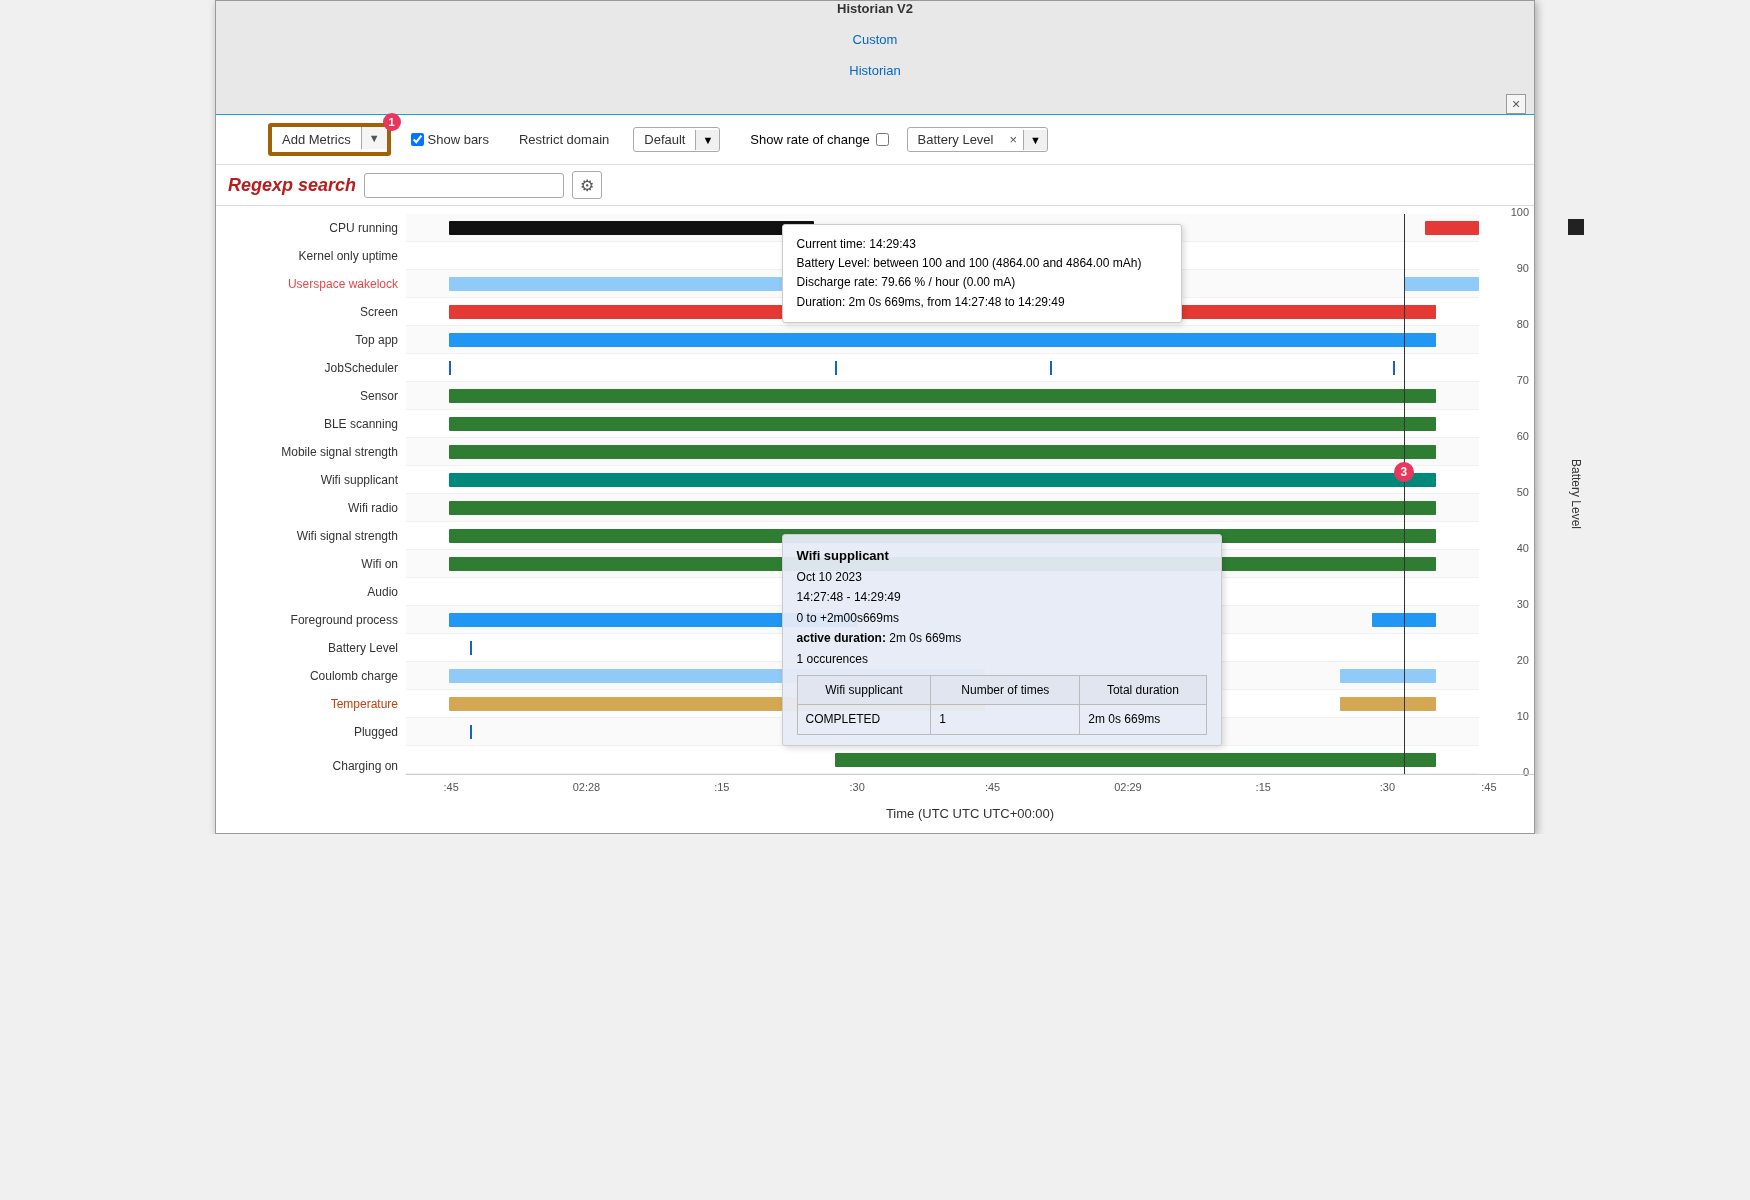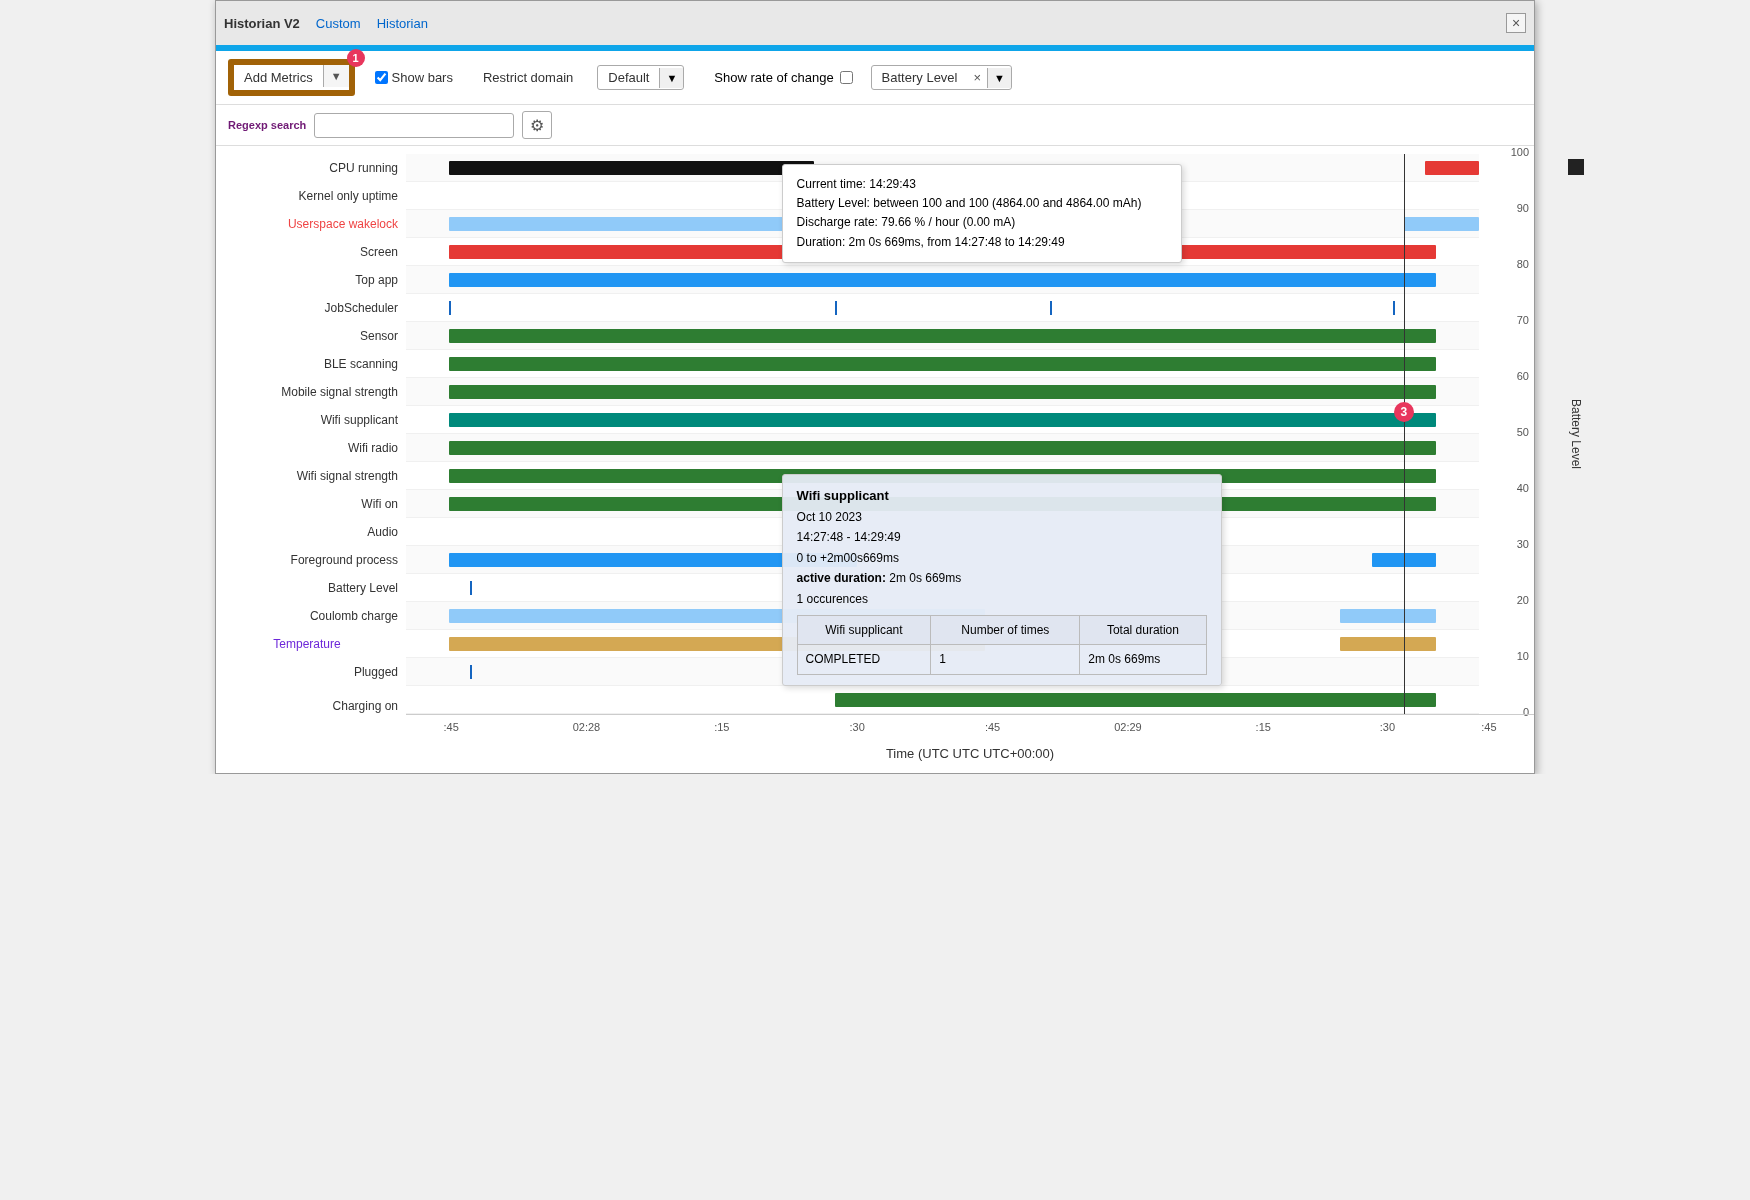--- a/index.html
+++ b/index.html
@@ -11,23 +11,24 @@
       background: white;
       border: 1px solid #999;
       box-shadow: 2px 2px 8px rgba(0,0,0,0.3);
       position: relative;
     }
 
     .title-bar {
       display: flex;
       align-items: center;
       background: #e8e8e8;
-      border-bottom: 6px solid #0ea5e9;
-      padding: 12px 8px;
+      border-bottom: 1px solid #0ea5e9;
+      padding: 0 8px;
       gap: 16px;
+      flex-direction: column;
     }
 
     .title-bar-title {
       font-weight: bold;
       font-size: 13px;
       color: #333;
     }
 
     .title-bar-tab {
       color: #0066cc;
@@ -56,25 +57,26 @@
       padding: 8px 12px;
       gap: 10px;
       border-bottom: 1px solid #ddd;
       background: white;
       flex-wrap: wrap;
     }
 
     .add-metrics-btn {
       display: flex;
       align-items: flex-start;
-      border: 6px solid #a16207;
+      border: 4px solid #a16207;
       border-radius: 3px;
       background: white;
       cursor: pointer;
       overflow: hidden;
+      margin-left: 40px;
     }
 
     .add-metrics-main {
       padding: 5px 10px;
       font-size: 13px;
       color: #333;
     }
 
     .add-metrics-dropdown {
       padding: 5px 7px;
@@ -185,22 +187,23 @@
       display: flex;
       align-items: center;
       padding: 6px 12px;
       gap: 8px;
       border-bottom: 1px solid #ddd;
       background: white;
     }
 
     .search-label {
       font-weight: bold;
-      font-size: 11px;
-      color: #701a75;
+      font-size: 18px;
+      color: #b91c1c;
+      font-style: italic;
     }
 
     .search-input {
       border: 1px solid #aaa;
       border-radius: 3px;
       padding: 4px 8px;
       width: 200px;
       font-size: 13px;
     }
 
@@ -442,21 +445,21 @@
               </div>
             </div>
             <div style="height: 28px; display: flex; align-items: center; position: relative; border-bottom: 1px solid rgb(240, 240, 240); background: rgb(250, 250, 250);">
               <div style="width: 190px; flex-shrink: 0; text-align: right; padding-right: 8px; font-size: 12px; color: rgb(51, 51, 51); position: absolute; left: -190px;">Coulomb charge</div>
               <div style="position: relative; width: 100%; height: 100%;">
                 <div style="position: absolute; height: 14px; top: 7px; left: 4%; width: 50%; background: rgb(144, 202, 249); border-radius: 1px;"></div>
                 <div style="position: absolute; height: 14px; top: 7px; left: 87%; width: 9%; background: rgb(144, 202, 249); border-radius: 1px;"></div>
               </div>
             </div>
             <div style="height: 28px; display: flex; align-items: center; position: relative; border-bottom: 1px solid rgb(240, 240, 240);">
-              <div style="width: 190px; flex-shrink: 0; text-align: center; padding-right: 8px; font-size: 12px; color: #6d28d9; position: absolute; left: -190px;">Temperature</div>
+              <div style="width: 190px; flex-shrink: 0; text-align: right; padding-right: 8px; font-size: 12px; color: #c2410c; position: absolute; left: -190px;">Temperature</div>
               <div style="position: relative; width: 100%; height: 100%;">
                 <div style="position: absolute; height: 14px; top: 7px; left: 4%; width: 50%; background: rgb(212, 168, 83); border-radius: 1px;"></div>
                 <div style="position: absolute; height: 14px; top: 7px; left: 87%; width: 9%; background: rgb(212, 168, 83); border-radius: 1px;"></div>
               </div>
             </div>
             <div style="height: 28px; display: flex; align-items: center; position: relative; border-bottom: 1px solid rgb(240, 240, 240); background: rgb(250, 250, 250);">
               <div style="width: 190px; flex-shrink: 0; text-align: right; padding-right: 8px; font-size: 12px; color: rgb(51, 51, 51); position: absolute; left: -190px;">Plugged</div>
               <div style="position: relative; width: 100%; height: 100%;">
                 <div style="position: absolute; width: 2px; height: 14px; top: 7px; left: 6%; background: rgb(21, 101, 192);"></div>
               </div>

